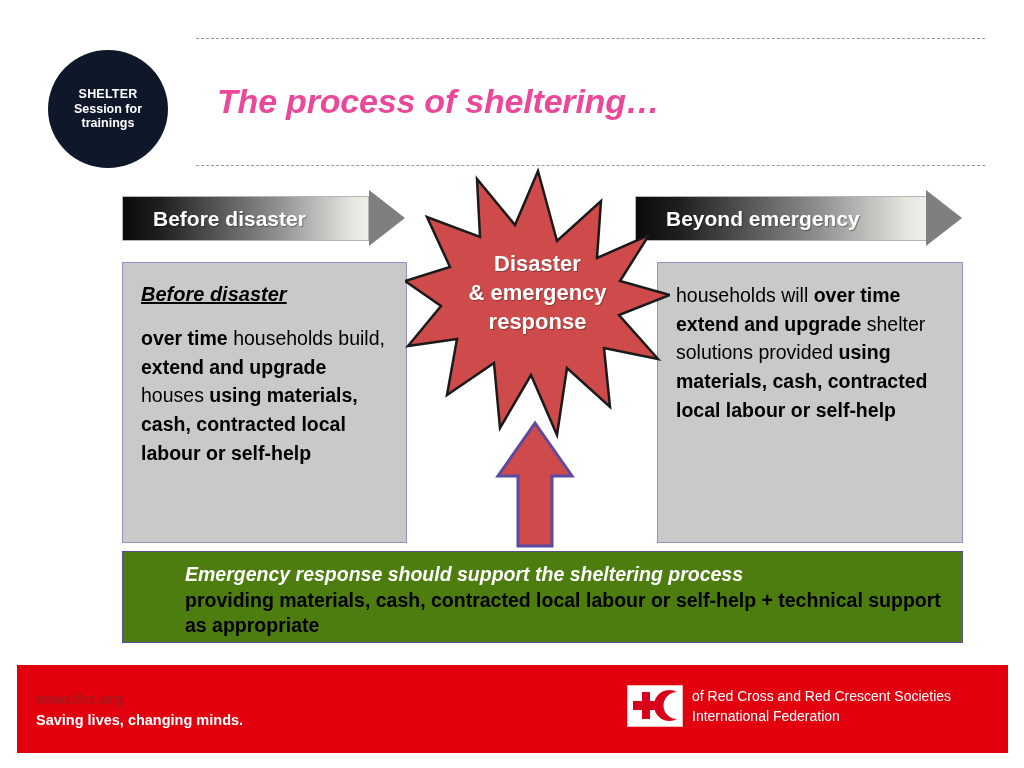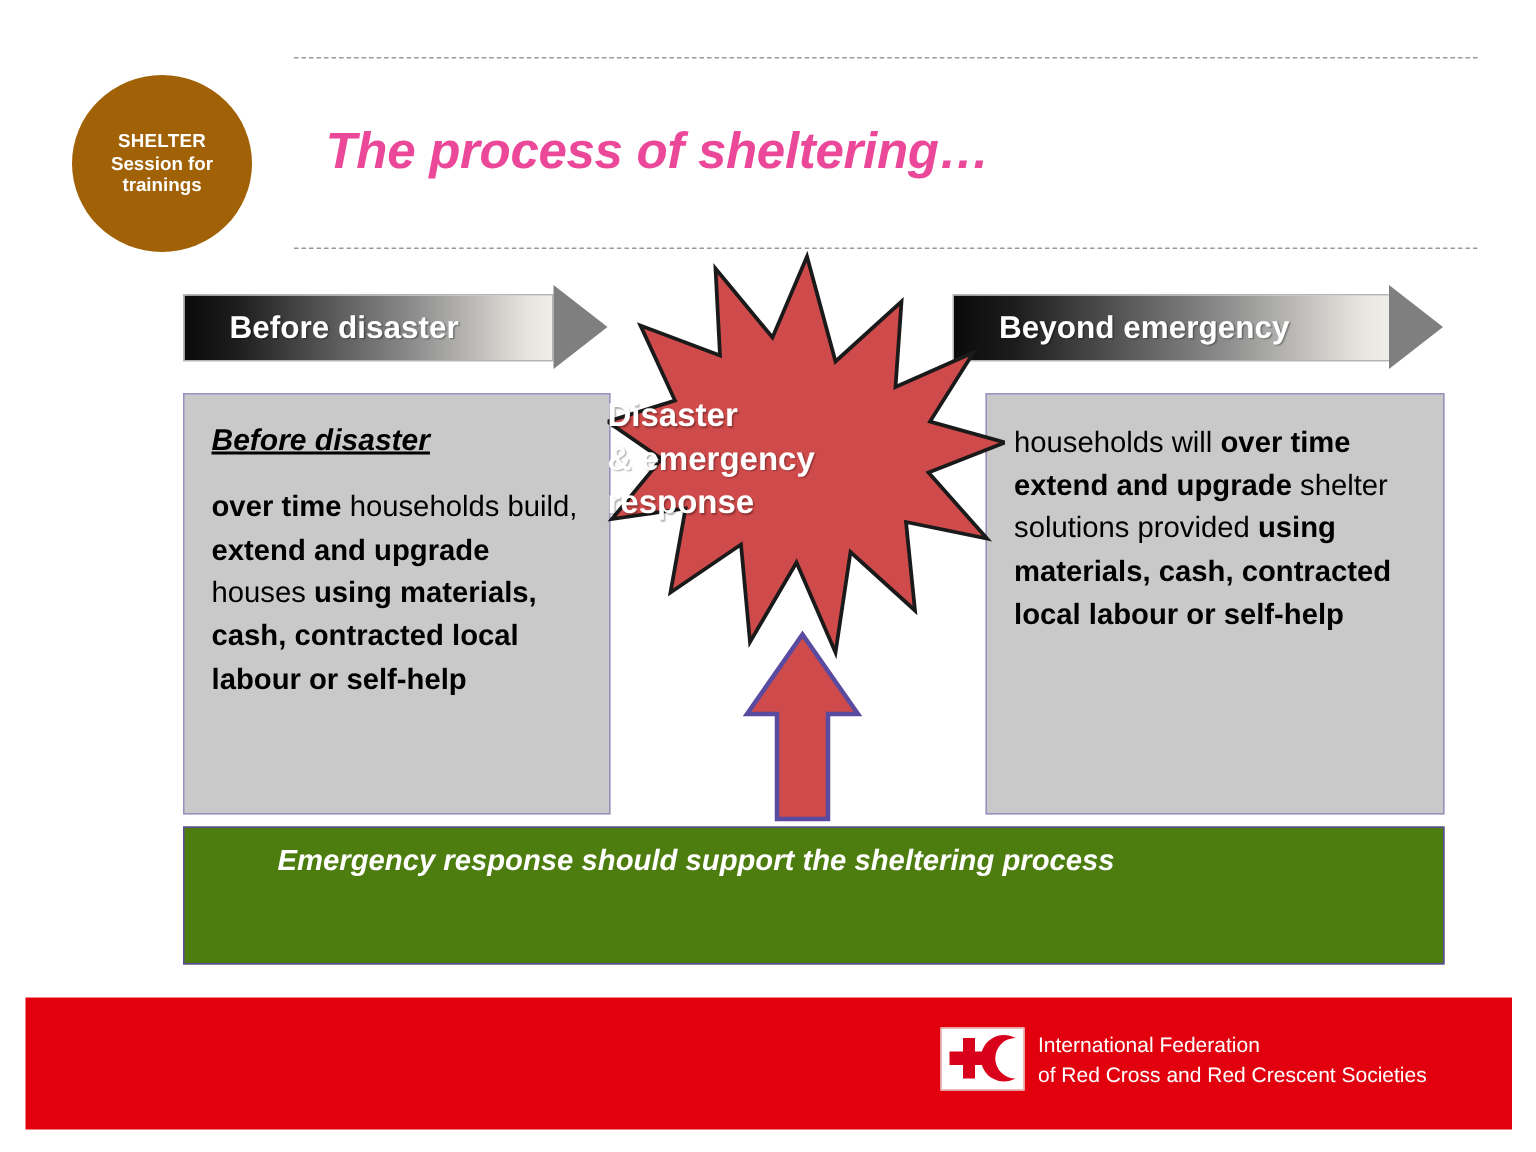--- a/index.html
+++ b/index.html
@@ -27,21 +27,21 @@
   .dash-top { top: 38px; }
   .dash-bottom { top: 165px; }
 
   .session-badge {
     position: absolute;
     left: 48px;
     top: 50px;
     width: 120px;
     height: 118px;
     border-radius: 50%;
-    background: #a16207;
+    background: #0f172a;
     color: #ffffff;
     display: flex;
     flex-direction: column;
     align-items: center;
     justify-content: center;
     text-align: center;
     line-height: 1.18;
     font-size: 12.5px;
     font-weight: bold;
   }
@@ -135,23 +135,23 @@
     position: absolute;
     left: 405px;
     top: 163px;
     width: 265px;
     height: 298px;
   }
   #starburst svg { display: block; width: 100%; height: 100%; }
   #starburst .star-text {
     position: absolute;
     left: 0;
-    top: 99px;
+    top: 86px;
     width: 100%;
-    text-align: left;
+    text-align: center;
     color: #ffffff;
     font-size: 22px;
     font-weight: bold;
     line-height: 1.32;
     text-shadow: 1px 1px 1px rgba(0,0,0,.3);
   }
 
   
   #up-arrow {
     position: absolute;
@@ -281,29 +281,34 @@
 </div>
 
 <div id="up-arrow">
   <svg viewBox="0 0 80 128" xmlns="http://www.w3.org/2000/svg">
     <polygon points="40,3 77,56 57,56 57,126 23,126 23,56 3,56" fill="#cf4a4a" stroke="#5a4ba0" stroke-width="3" stroke-linejoin="miter"></polygon>
   </svg>
 </div>
 
 <div id="callout">
   <span class="lead">Emergency response should support the sheltering process</span>
+  <span class="rest">providing materials, cash, contracted local labour or self-help + technical support as appropriate</span>
 </div>
 
 <div id="footer">
+  <div class="tagline">
+    <span class="url">www.ifrc.org</span>
+    <span class="claim">Saving lives, changing minds.</span>
+  </div>
   <div id="ifrc-logo">
     <div class="mark">
       <svg width="54" height="40" viewBox="0 0 54 40" xmlns="http://www.w3.org/2000/svg">
         <rect x="1" y="1" width="52" height="38" fill="#ffffff"></rect>
         <polygon points="14,6 22,6 22,15 31,15 31,24 22,24 22,33 14,33 14,24 5,24 5,15 14,15" fill="#d9001b"></polygon>
         <path d="M49,6 A15.5,15.5 0 1 0 49,33 A12.5,12.5 0 1 1 49,6 Z" fill="#d9001b"></path>
       </svg>
     </div>
     <div class="name">
+      <span>of Red Cross and Red Crescent Societies</span>
       <span>International Federation</span>
-      <span>of Red Cross and Red Crescent Societies</span>
     </div>
   </div>
 </div>
 
 </body></html>

